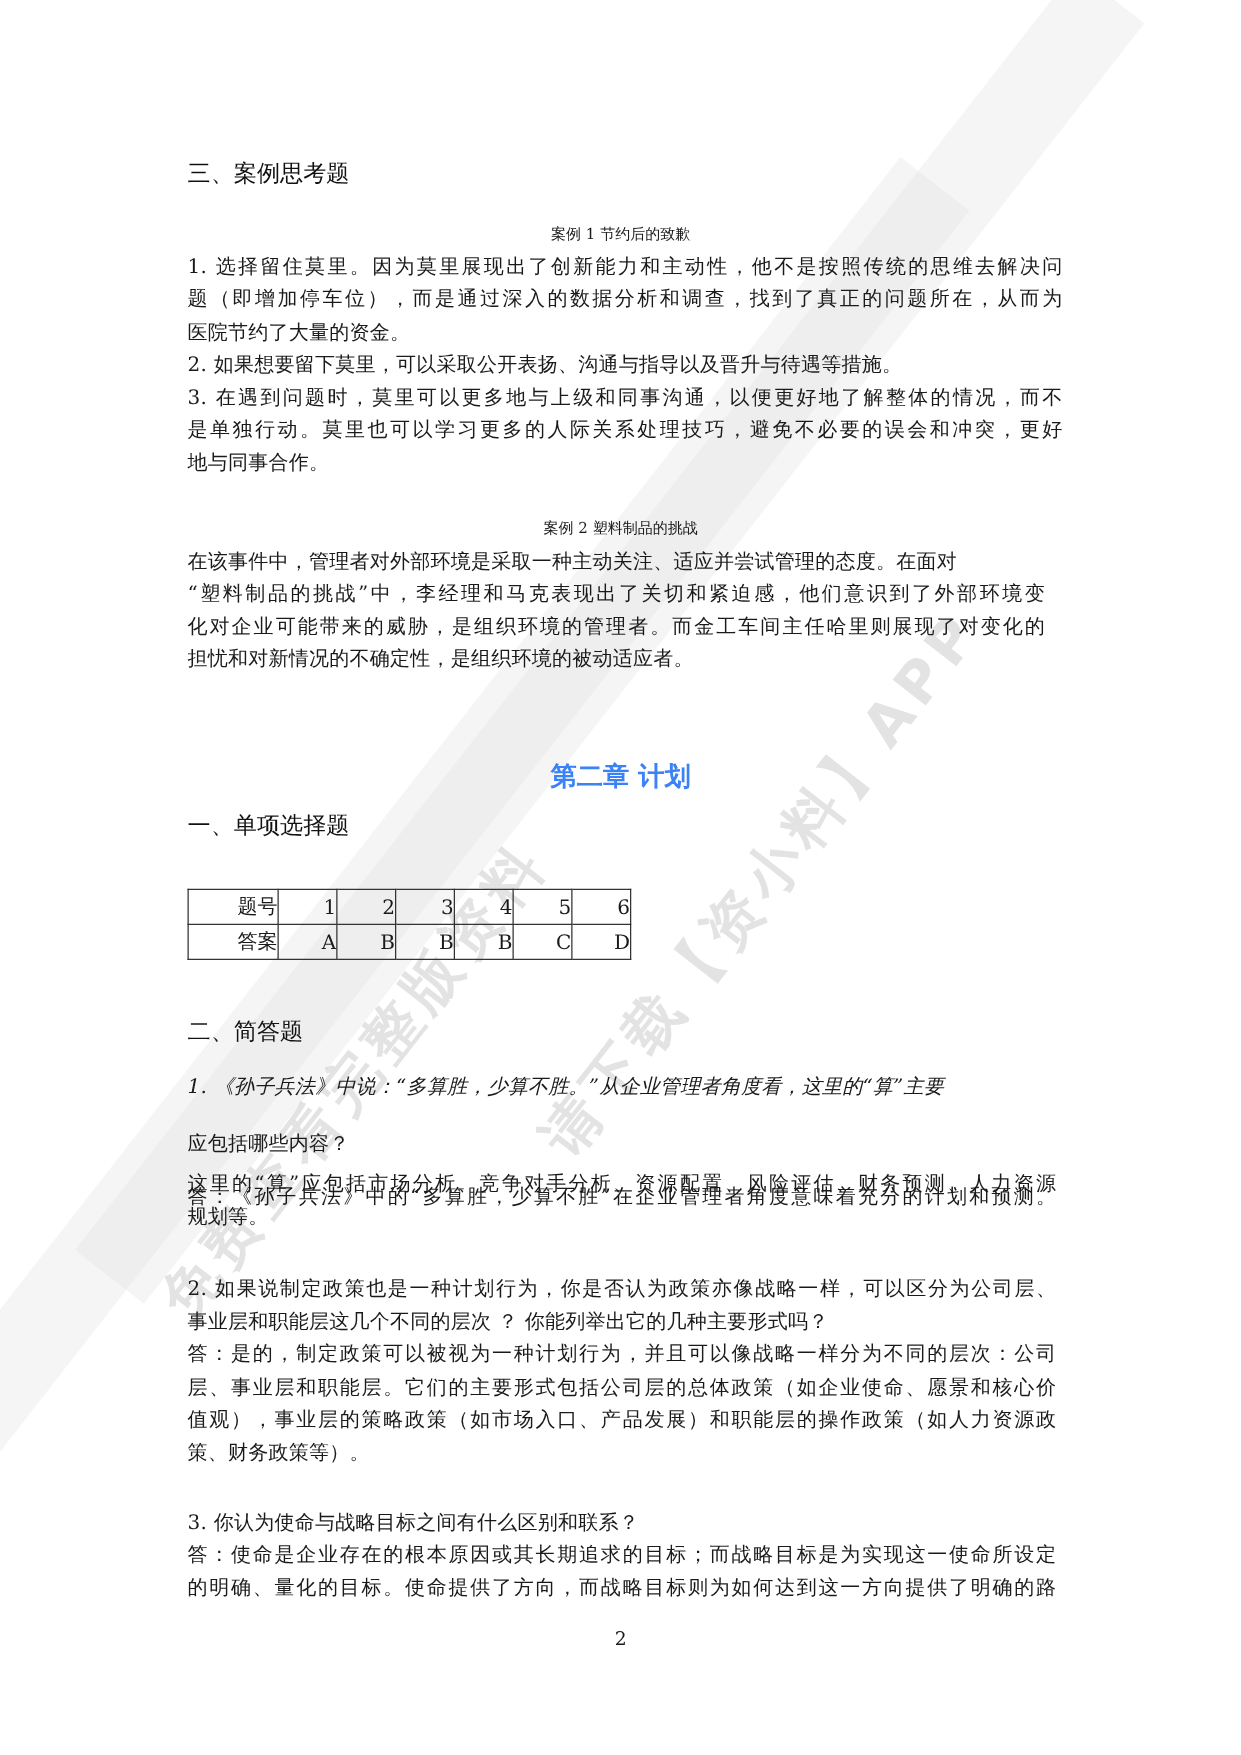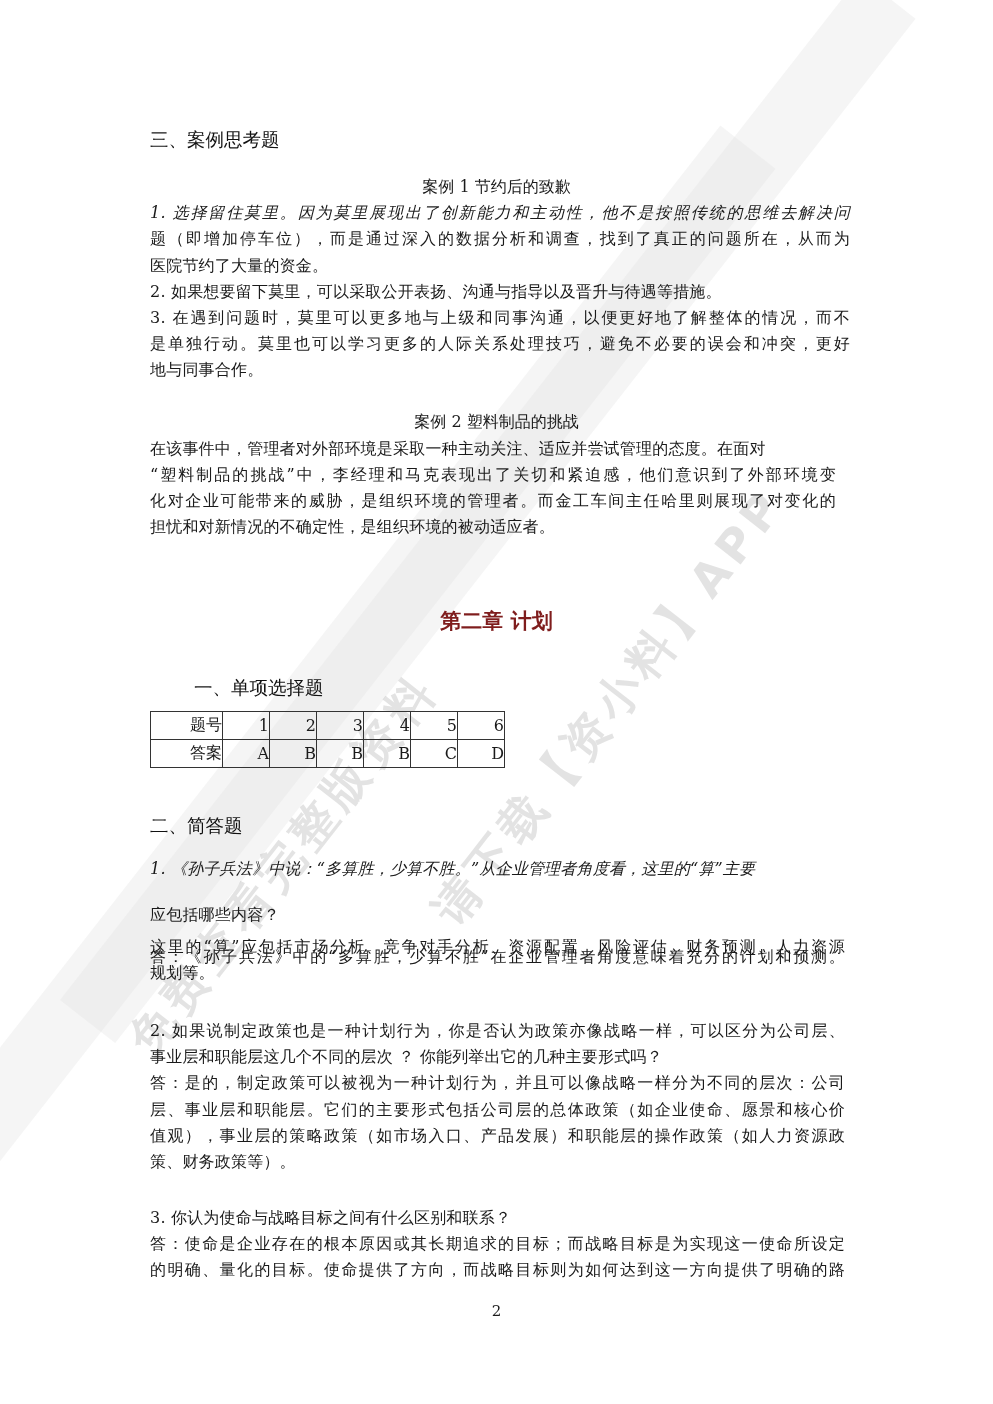--- a/index.html
+++ b/index.html
@@ -8,22 +8,22 @@
   .page { position:absolute; left:0; top:0; width:993px; height:1404px; }
   .watermark { position:absolute; left:0; top:0; width:993px; height:1404px; pointer-events:none; overflow:hidden; }
   .wm-band { position:absolute; left:-80px; width:1300px; height:70px; background:rgba(225,225,225,0.35);
              transform-origin:0 0; transform:rotate(-52deg); }
   .wm-text { position:absolute; font-family:"DejaVu Sans","Liberation Sans",sans-serif; font-weight:bold;
              font-size:46px; color:rgba(175,175,175,0.35); white-space:nowrap; letter-spacing:6px;
              transform-origin:0 0; transform:rotate(-52deg); }
   .h2 { position:absolute; left:150px; font-family:"DejaVu Sans","Liberation Sans",sans-serif; font-weight:normal;
         font-size:18.5px; line-height:24px; color:#111; }
   .chapter { position:absolute; left:0; width:993px; text-align:center; font-family:"DejaVu Sans","Liberation Sans",sans-serif;
-             font-weight:bold; font-size:21px; line-height:28px; color:#7f1d1d; }
-  .case-title { position:absolute; left:0; width:993px; text-align:center; font-size:16px; line-height:22px; }
+             font-weight:bold; font-size:21px; line-height:28px; color:#3b82f6; }
+  .case-title { position:absolute; left:0; width:993px; text-align:center; font-size:12px; line-height:22px; }
   .line { position:absolute; left:150px; width:700px; font-size:16px; line-height:22px; white-space:nowrap; letter-spacing:0.2px; }
   .justify { text-align:justify; text-align-last:justify; }
   table.ans { position:absolute; left:150px; top:711px; border-collapse:collapse; font-size:16px; }
   table.ans td { border:1.4px solid #333; height:27px; padding:0; text-align:right; }
   table.ans td.hdr { width:71px; }
   table.ans td.val { width:46px; }
   .pagenum { position:absolute; left:0; width:993px; top:1302px; text-align:center; font-size:15px; }
 </style>
 </head>
 <body>
@@ -33,37 +33,37 @@
   <div class="watermark">
     <div class="wm-band" style="top:1150px;"></div>
     <div class="wm-band" style="top:1000px; left:60px;"></div>
     <div class="wm-text" style="left:115px; top:1030px;">免费查看完整版资料</div>
     <div class="wm-text" style="left:420px; top:900px;">请下载【资小料】APP</div>
   </div>
 
   <div class="h2" style="top:128px;">三、案例思考题</div>
 
   <div class="case-title" style="top:176px;">案例 1  节约后的致歉</div>
-  <div class="line justify" style="top:202px;font-style:italic;">1. 选择留住莫里。因为莫里展现出了创新能力和主动性，他不是按照传统的思维去解决问</div>
+  <div class="line justify" style="top:202px;">1. 选择留住莫里。因为莫里展现出了创新能力和主动性，他不是按照传统的思维去解决问</div>
   <div class="line justify" style="top:228px;">题（即增加停车位），而是通过深入的数据分析和调查，找到了真正的问题所在，从而为</div>
   <div class="line" style="top:255px;">医院节约了大量的资金。</div>
   <div class="line" style="top:281px;">2.  如果想要留下莫里，可以采取公开表扬、沟通与指导以及晋升与待遇等措施。</div>
   <div class="line justify" style="top:307px;">3.  在遇到问题时，莫里可以更多地与上级和同事沟通，以便更好地了解整体的情况，而不</div>
   <div class="line justify" style="top:333px;">是单独行动。莫里也可以学习更多的人际关系处理技巧，避免不必要的误会和冲突，更好</div>
   <div class="line" style="top:359px;">地与同事合作。</div>
 
   <div class="case-title" style="top:411px;">案例 2  塑料制品的挑战</div>
   <div class="line" style="top:438px; width:672px;">在该事件中，管理者对外部环境是采取一种主动关注、适应并尝试管理的态度。在面对</div>
   <div class="line justify" style="top:464px; width:686px;">“塑料制品的挑战”中，李经理和马克表现出了关切和紧迫感，他们意识到了外部环境变</div>
   <div class="line justify" style="top:490px; width:686px;">化对企业可能带来的威胁，是组织环境的管理者。而金工车间主任哈里则展现了对变化的</div>
   <div class="line" style="top:516px;">担忧和对新情况的不确定性，是组织环境的被动适应者。</div>
 
   <div class="chapter" style="top:607px;">第二章  计划</div>
 
-  <div class="h2" style="top:676px;margin-left:44px;">一、单项选择题</div>
+  <div class="h2" style="top:649px;">一、单项选择题</div>
 
   <table class="ans">
     <tbody>
         <tr>
       <td class="hdr">题号</td>
       <td class="val">1</td>
       <td class="val">2</td>
       <td class="val">3</td>
       <td class="val">4</td>
       <td class="val">5</td>

